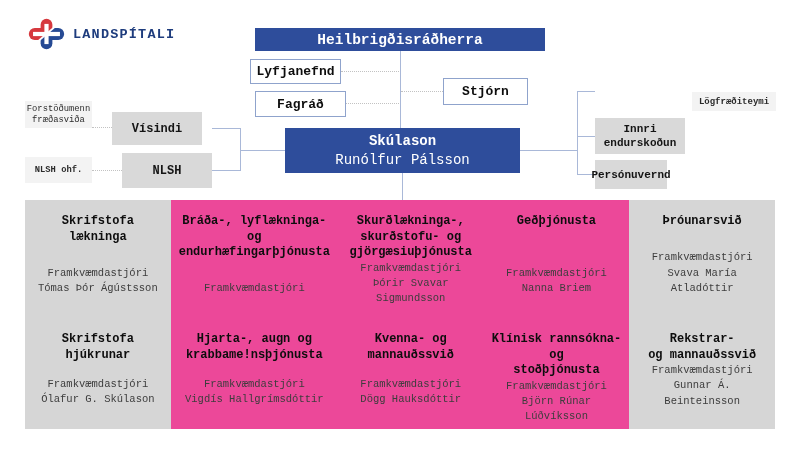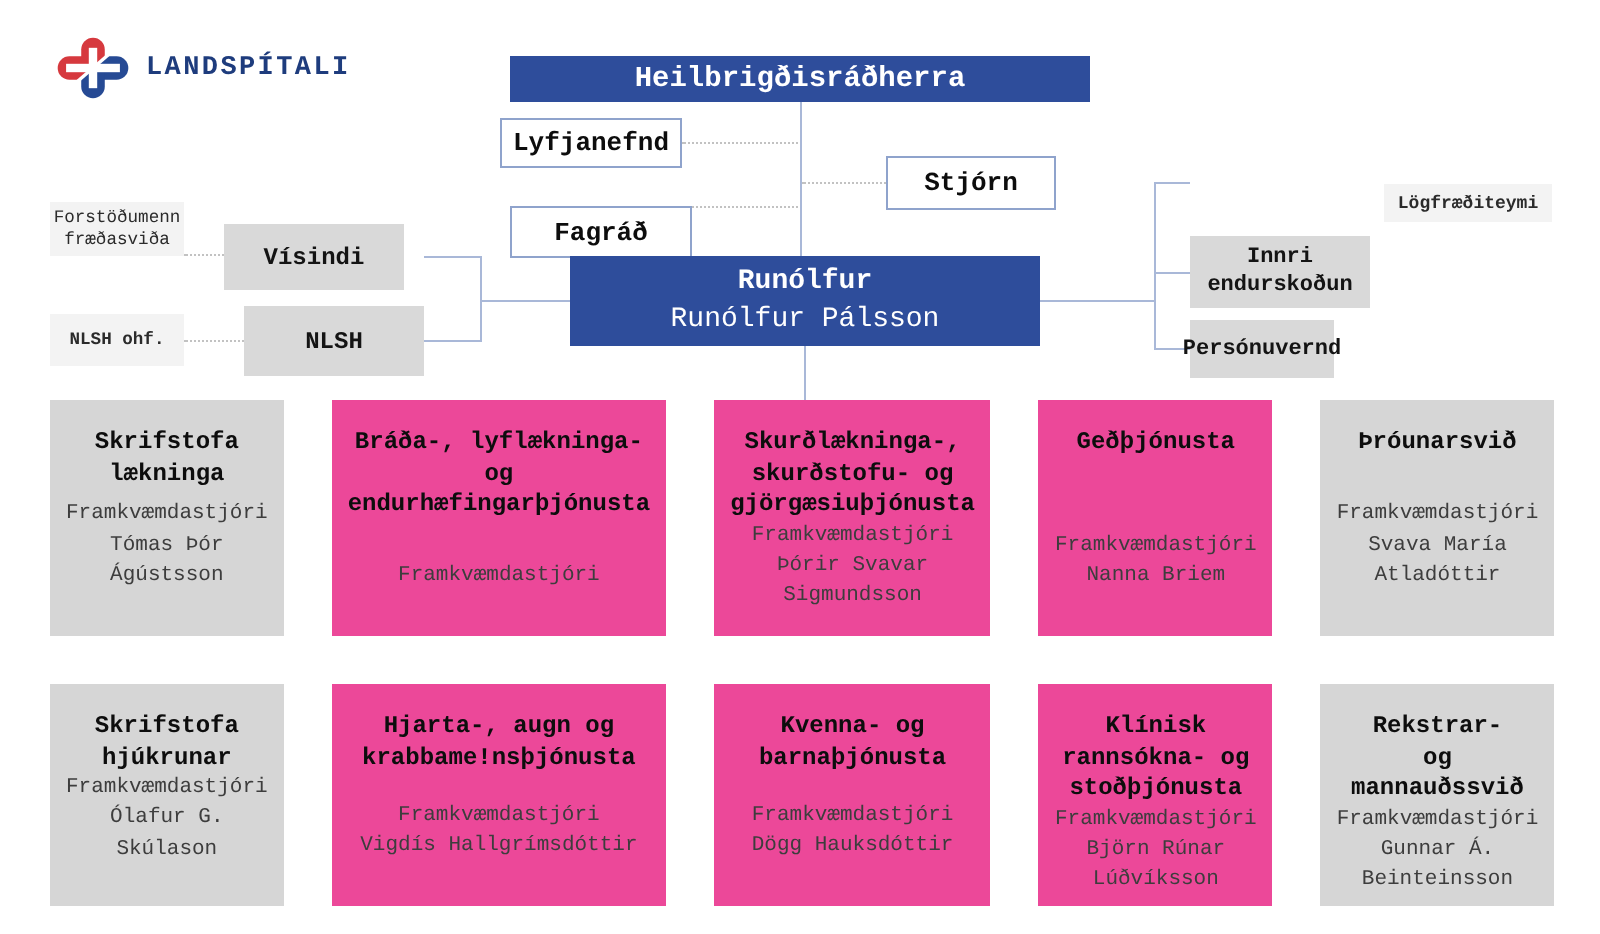--- a/index.html
+++ b/index.html
@@ -10,21 +10,21 @@
   .box{position:absolute;box-sizing:border-box;display:flex;align-items:center;justify-content:center;text-align:center;}
   .pre{white-space:pre-line;}
   
   .blue-box{background:#2e4d9b;color:#ffffff;}
   .minister{left:255px;top:28px;width:290px;height:23px;font-weight:bold;font-size:14.5px;}
   .ceo{left:285px;top:128px;width:235px;height:45px;flex-direction:column;line-height:1.3;font-size:14px;}
   .ceo .t{font-weight:bold;}
   
   .white-box{background:#fff;border:1.5px solid #8fa3cc;font-weight:bold;font-size:13px;color:#0d0d0d;}
   .lyfjanefnd{left:250px;top:59px;width:91px;height:25px;}
-  .fagrad{left:255px;top:91px;width:91px;height:26px;margin-top:12px;}
+  .fagrad{left:255px;top:91px;width:91px;height:26px;}
   .stjorn{left:443px;top:78px;width:85px;height:27px;}
   
   .gray-box{background:#d9d9d9;font-weight:bold;color:#141414;}
   .lightgray-box{background:#f3f3f3;color:#2b2b2b;}
   .visindi{left:112px;top:112px;width:90px;height:33px;font-size:12px;}
   .nlsh{left:122px;top:153px;width:90px;height:35px;font-size:12px;}
   .forstodumenn{left:25px;top:101px;width:67px;height:27px;font-size:8.8px;line-height:1.25;}
   .nlsh-ohf{left:25px;top:157px;width:67px;height:26px;font-size:8.8px;font-weight:bold;}
   .skrifstofa-forstjora{left:595px;top:73px;width:90px;height:37px;font-size:11px;line-height:1.3;}
   .innri{left:595px;top:118px;width:90px;height:36px;font-size:11px;line-height:1.3;}
@@ -35,21 +35,21 @@
   .line{position:absolute;}
   .hblue{height:0;border-top:1.5px solid #a9b8d8;}
   .vblue{width:0;border-left:1.5px solid #a9b8d8;}
   .hdot{height:0;border-top:1.5px dotted #c2c2c2;}
   
   .logo{position:absolute;left:28px;top:18px;display:flex;align-items:center;gap:8px;}
   .logo-text{color:#1e3c7d;font-weight:bold;font-size:13.5px;letter-spacing:1.2px;}
   
   .grid{
     position:absolute;left:25px;top:200px;width:750px;
-    display:grid;grid-template-columns:repeat(5,1fr);grid-template-rows:118px 111px;gap:24px;
+    display:grid;grid-template-columns:repeat(5,1fr);grid-template-rows:118px 111px;gap:0;
   }
   .cell{display:flex;flex-direction:column;align-items:center;text-align:center;box-sizing:border-box;padding:14px 8px 22px 8px;}
   .cell.dark{background:#d6d6d6;}
   .cell.light{background:#ec4899;}
   .cell-title{font-weight:bold;font-size:12px;line-height:1.3;color:#0d0d0d;white-space:pre-line;}
   .cell-exec{margin-top:auto;font-size:10.5px;line-height:1.45;color:#3d3d3d;}
 </style>
 </head>
 <body>
 
@@ -96,21 +96,21 @@
   <div class="line hblue" style="left:577px;top:136px;width:18px;"></div>
   <div class="line hblue" style="left:577px;top:174px;width:18px;"></div>
   <div class="line vblue" style="left:402px;top:172px;height:28px;"></div>
 
   <div class="box blue-box minister">Heilbrigðisráðherra</div>
   <div class="box white-box lyfjanefnd">Lyfjanefnd</div>
   <div class="box white-box fagrad">Fagráð</div>
   <div class="box white-box stjorn">Stjórn</div>
 
   <div class="box blue-box ceo">
-    <div class="t">Runólfur</div>
+    <div class="t">Skúlason</div>
     <div>Runólfur Pálsson</div>
   </div>
 
   <div class="box lightgray-box forstodumenn pre">Forstöðumenn
 fræðasviða</div>
   <div class="box gray-box visindi">Vísindi</div>
   <div class="box lightgray-box nlsh-ohf">NLSH ohf.</div>
   <div class="box gray-box nlsh">NLSH</div>
 
   <div class="box lightgray-box logfraedi">Lögfræðiteymi</div>
@@ -175,21 +175,21 @@
       <div class="cell-title">Hjarta-, augn og
 krabbame!nsþjónusta</div>
       <div class="cell-exec">
         <div>Framkvæmdastjóri</div>
         <div>Vigdís Hallgrímsdóttir</div>
       </div>
     </div>
 
     <div class="cell light">
       <div class="cell-title">Kvenna- og
-barnaþjónusta</div>
+mannauðssvið</div>
       <div class="cell-exec">
         <div>Framkvæmdastjóri</div>
         <div>Dögg Hauksdóttir</div>
       </div>
     </div>
 
     <div class="cell light">
       <div class="cell-title">Klínisk rannsókna- og
 stoðþjónusta</div>
       <div class="cell-exec">

